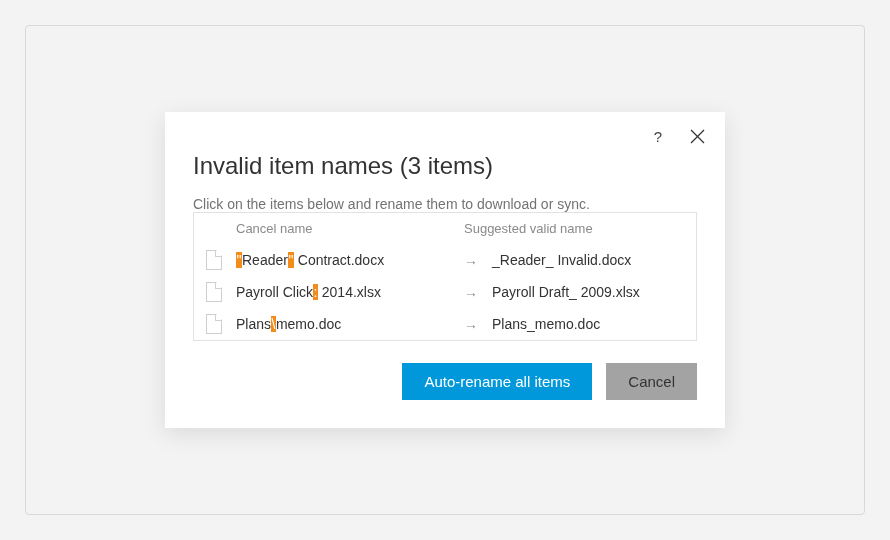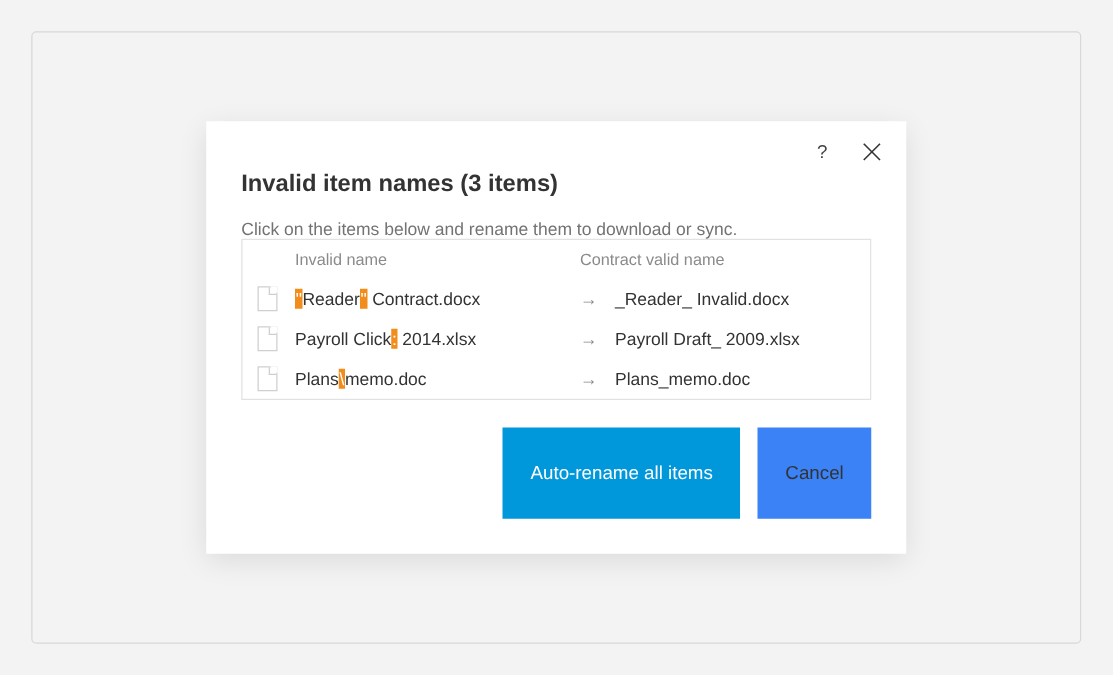--- a/index.html
+++ b/index.html
@@ -54,22 +54,22 @@
       border: none;
       padding: 0;
       display: flex;
       align-items: center;
     }
     .close-button svg {
       width: 15px;
       height: 15px;
     }
     .dialog-title {
-      font-size: 19px;
-      font-weight: 700;
+      font-size: 24px;
+      font-weight: 400;
       color: #333;
       margin-top: 18px;
       margin-bottom: 16px;
     }
     .dialog-subtitle {
       font-size: 14px;
       color: #737373;
     }
     .items-table {
       border: 1px solid #e2e2e2;
@@ -146,27 +146,27 @@
     .button-row {
       display: flex;
       justify-content: flex-end;
       gap: 14px;
       margin-top: 22px;
     }
     .btn-primary {
       background: #0098db;
       color: #fff;
       border: none;
-      padding: 28px 22px;
+      padding: 10px 22px;
       font-size: 15px;
       font-family: inherit;
       cursor: pointer;
     }
     .btn-secondary {
-      background: #3b82f6;
+      background: #a3a3a3;
       color: #333;
       border: none;
       padding: 10px 22px;
       font-size: 15px;
       font-family: inherit;
       cursor: pointer;
     }
   </style>
 </head>
 <body>
@@ -182,22 +182,22 @@
           <line x1="14" y1="1" x2="1" y2="14" stroke="#333" stroke-width="1.3"></line>
         </svg>
       </button>
     </div>
 
     <h1 class="dialog-title">Invalid item names (3 items)</h1>
     <p class="dialog-subtitle">Click on the items below and rename them to download or sync.</p>
 
     <div class="items-table">
       <div class="table-header">
-        <div class="col-invalid">Invalid name</div>
-        <div class="col-suggested">Contract valid name</div>
+        <div class="col-invalid">Cancel name</div>
+        <div class="col-suggested">Suggested valid name</div>
       </div>
 
       <div class="table-row">
         <div class="file-icon"></div>
         <div class="invalid-name">
           <span class="hl">"</span><span>Reader</span><span class="hl">"</span><span> Contract.docx</span>
         </div>
         <div class="arrow-cell">→</div>
         <div class="suggested-name">_Reader_ Invalid.docx</div>
       </div>

